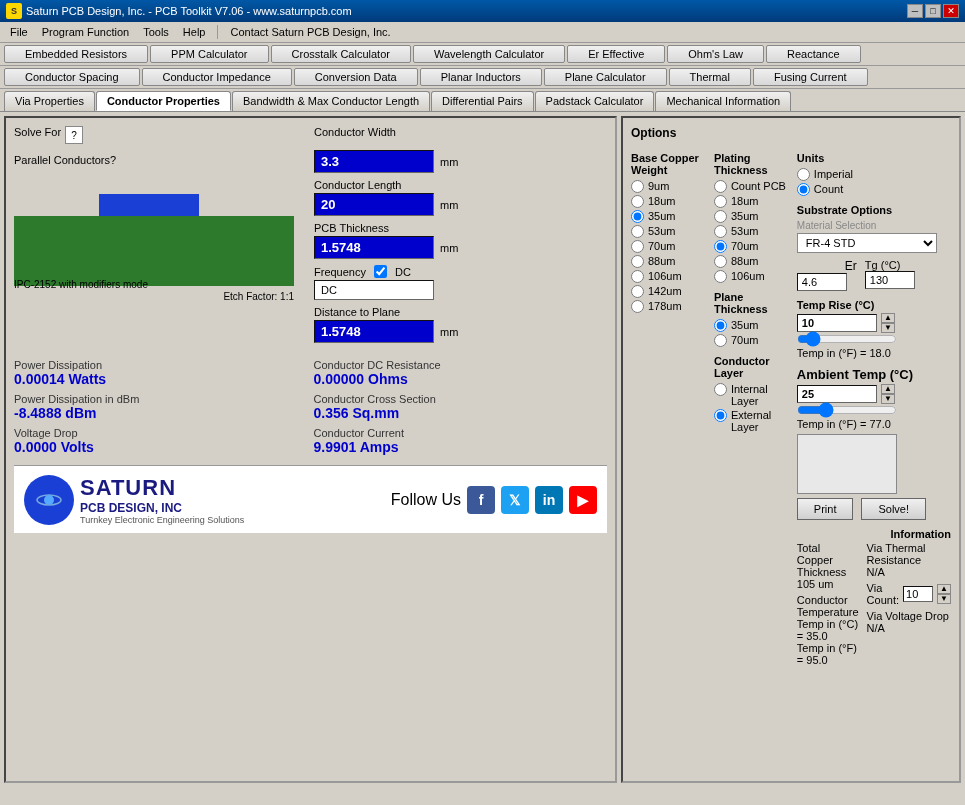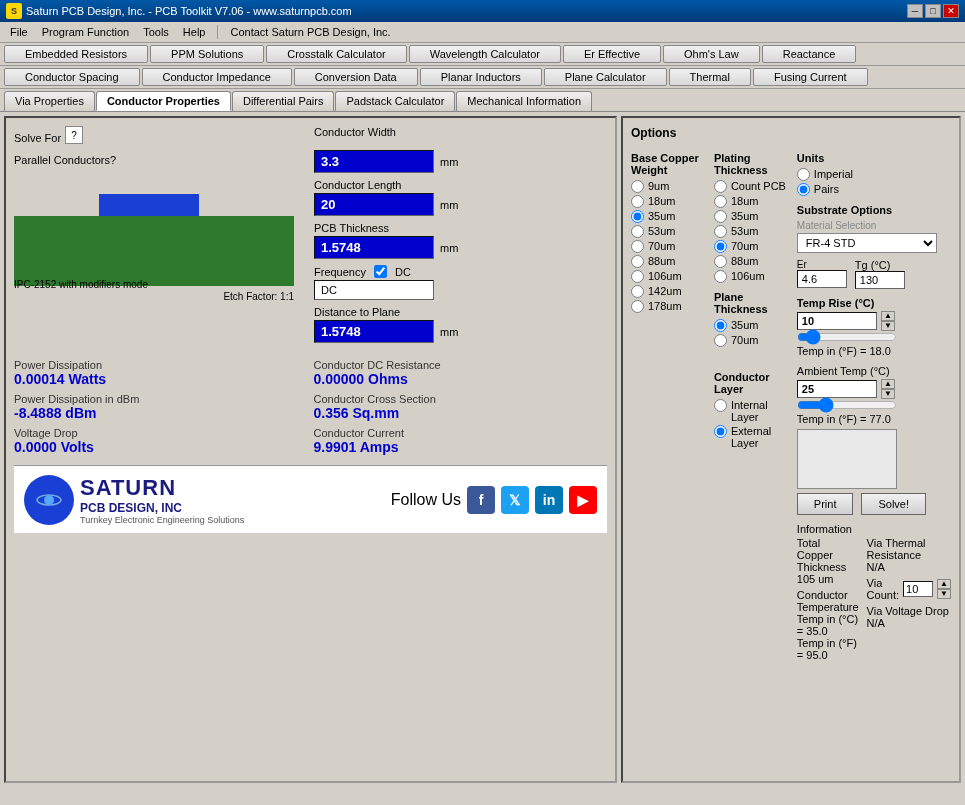--- a/index.html
+++ b/index.html
@@ -270,54 +270,55 @@
   <span class="menu-item">File</span>
   <span class="menu-item">Program Function</span>
   <span class="menu-item">Tools</span>
   <span class="menu-item">Help</span>
   <div class="menu-divider"></div>
   <span class="menu-contact">Contact Saturn PCB Design, Inc.</span>
 </div>
 
 <div class="toolbar">
   <button class="tool-btn">Embedded Resistors</button>
-  <button class="tool-btn">PPM Solutions</button>
+  <button class="tool-btn">PPM Calculator</button>
   <button class="tool-btn">Crosstalk Calculator</button>
   <button class="tool-btn">Wavelength Calculator</button>
   <button class="tool-btn">Er Effective</button>
   <button class="tool-btn">Ohm's Law</button>
   <button class="tool-btn">Reactance</button>
 </div>
 
 <div class="toolbar">
   <button class="tool-btn">Conductor Spacing</button>
   <button class="tool-btn">Conductor Impedance</button>
   <button class="tool-btn">Conversion Data</button>
   <button class="tool-btn">Planar Inductors</button>
   <button class="tool-btn">Plane Calculator</button>
   <button class="tool-btn">Thermal</button>
   <button class="tool-btn">Fusing Current</button>
 </div>
 
 <div class="tab-row">
   <div class="tab">Via Properties</div>
   <div class="tab active">Conductor Properties</div>
+  <div class="tab">Bandwidth &amp; Max Conductor Length</div>
   <div class="tab">Differential Pairs</div>
   <div class="tab">Padstack Calculator</div>
   <div class="tab">Mechanical Information</div>
 </div>
 
 <div class="main-content">
 
   <div class="left-panel">
 
     <div style="display:flex; gap:20px;">
 
       <div style="min-width:200px;">
-        <div style="display:flex; align-items:flex-end; margin-bottom:10px;">
+        <div style="display:flex; align-items:flex-start; margin-bottom:10px;">
           <span style="font-size:11px;">Solve For</span>
           <button class="help-btn">?</button>
         </div>
         <div style="margin-bottom:20px; font-size:11px;">Parallel Conductors?</div>
 
         <div class="conductor-viz">
           <div class="pcb-copper"></div>
           <div class="pcb-green"></div>
           <div style="position:absolute; bottom:16px; left:0; font-size:10px;">IPC-2152 with modifiers mode</div>
           <div style="position:absolute; bottom:4px; right:0; font-size:10px;">Etch Factor: 1:1</div>
@@ -508,21 +509,21 @@
                 <input type="radio" name="plane_thick" checked="" style="">
                 <span>35um</span>
               </div>
             <div class="radio-item">
                 <input type="radio" name="plane_thick" style="">
                 <span>70um</span>
               </div>
           </div>
         </div>
 
-        <div style="margin-top:24px;">
+        <div style="margin-top:8px;">
           <div class="subsection-title">Conductor Layer</div>
           <div class="radio-group">
             <div class="radio-item">
                 <input type="radio" name="cond_layer" style="">
                 <span>Internal Layer</span>
               </div>
             <div class="radio-item">
                 <input type="radio" name="cond_layer" checked="" style="">
                 <span>External Layer</span>
               </div>
@@ -532,38 +533,38 @@
 
       <div style="flex:1;">
         <div class="subsection-title">Units</div>
         <div class="radio-group">
           <div class="radio-item">
               <input type="radio" name="units" style="">
               <span>Imperial</span>
             </div>
           <div class="radio-item">
               <input type="radio" name="units" checked="" style="">
-              <span>Pairs</span>
+              <span>Count</span>
             </div>
         </div>
 
         <div style="margin-top:8px;">
           <div class="subsection-title">Substrate Options</div>
           <div style="font-size:10px; color:#888; margin-bottom:2px;">Material Selection</div>
           <select class="dropdown">
             <option>FR-4 STD</option>
             <option>FR-4 High Tg</option>
             <option>Rogers 4003</option>
             <option>Rogers 4350</option>
           </select>
         </div>
 
         <div style="margin-top:6px; display:flex; gap:8px;">
           <div>
-            <div style="font-size:10px;">Er</div>
+            <div style="font-size:12px;margin-left:48px;">Er</div>
             <input type="text" class="er-input" value="4.6" style="">
           </div>
           <div>
             <div style="font-size:11px;">Tg (°C)</div>
             <input type="text" class="tg-input" value="130" style="">
           </div>
         </div>
 
         <div style="margin-top:8px;">
           <div style="font-size:11px; font-weight:bold;">Temp Rise (°C)</div>
@@ -572,40 +573,40 @@
             <div class="spin-btns">
               <button class="spin-btn">▲</button>
               <button class="spin-btn">▼</button>
             </div>
           </div>
           <input type="range" class="slider" value="10" min="0" max="100" style="width: 100px;">
           <div style="font-size:11px; margin-top:2px;">Temp in (°F) = 18.0</div>
         </div>
 
         <div style="margin-top:8px;">
-          <div style="font-size:11px; font-weight:normal;">Ambient Temp (°C)</div>
+          <div style="font-size:13px; font-weight:bold;">Ambient Temp (°C)</div>
           <div style="display:flex; align-items:center; gap:4px; margin-top:2px;">
             <input type="text" class="temp-input" value="25" style="">
             <div class="spin-btns">
               <button class="spin-btn">▲</button>
               <button class="spin-btn">▼</button>
             </div>
           </div>
           <input type="range" class="slider" value="25" min="0" max="100" style="width: 100px;">
           <div style="font-size:11px; margin-top:2px;">Temp in (°F) = 77.0</div>
         </div>
 
         <div class="info-box"></div>
         <div class="btn-row">
           <button class="action-btn">Print</button>
           <button class="action-btn">Solve!</button>
         </div>
 
         <div class="info-section">
-          <div style="font-weight:normal; font-size:11px; margin-bottom:2px;">Information</div>
+          <div style="font-weight:bold; font-size:11px; margin-bottom:2px;text-align:right;">Information</div>
           <div style="display:flex; gap:8px;">
             <div>
               <div style="font-size:11px;">Total Copper Thickness</div>
               <div style="font-size:11px;">105 um</div>
               <div style="font-size:11px; margin-top:4px;">Conductor Temperature</div>
               <div style="font-size:11px;">Temp in (°C) = 35.0</div>
               <div style="font-size:11px;">Temp in (°F) = 95.0</div>
             </div>
             <div>
               <div style="font-size:11px;">Via Thermal Resistance</div>

